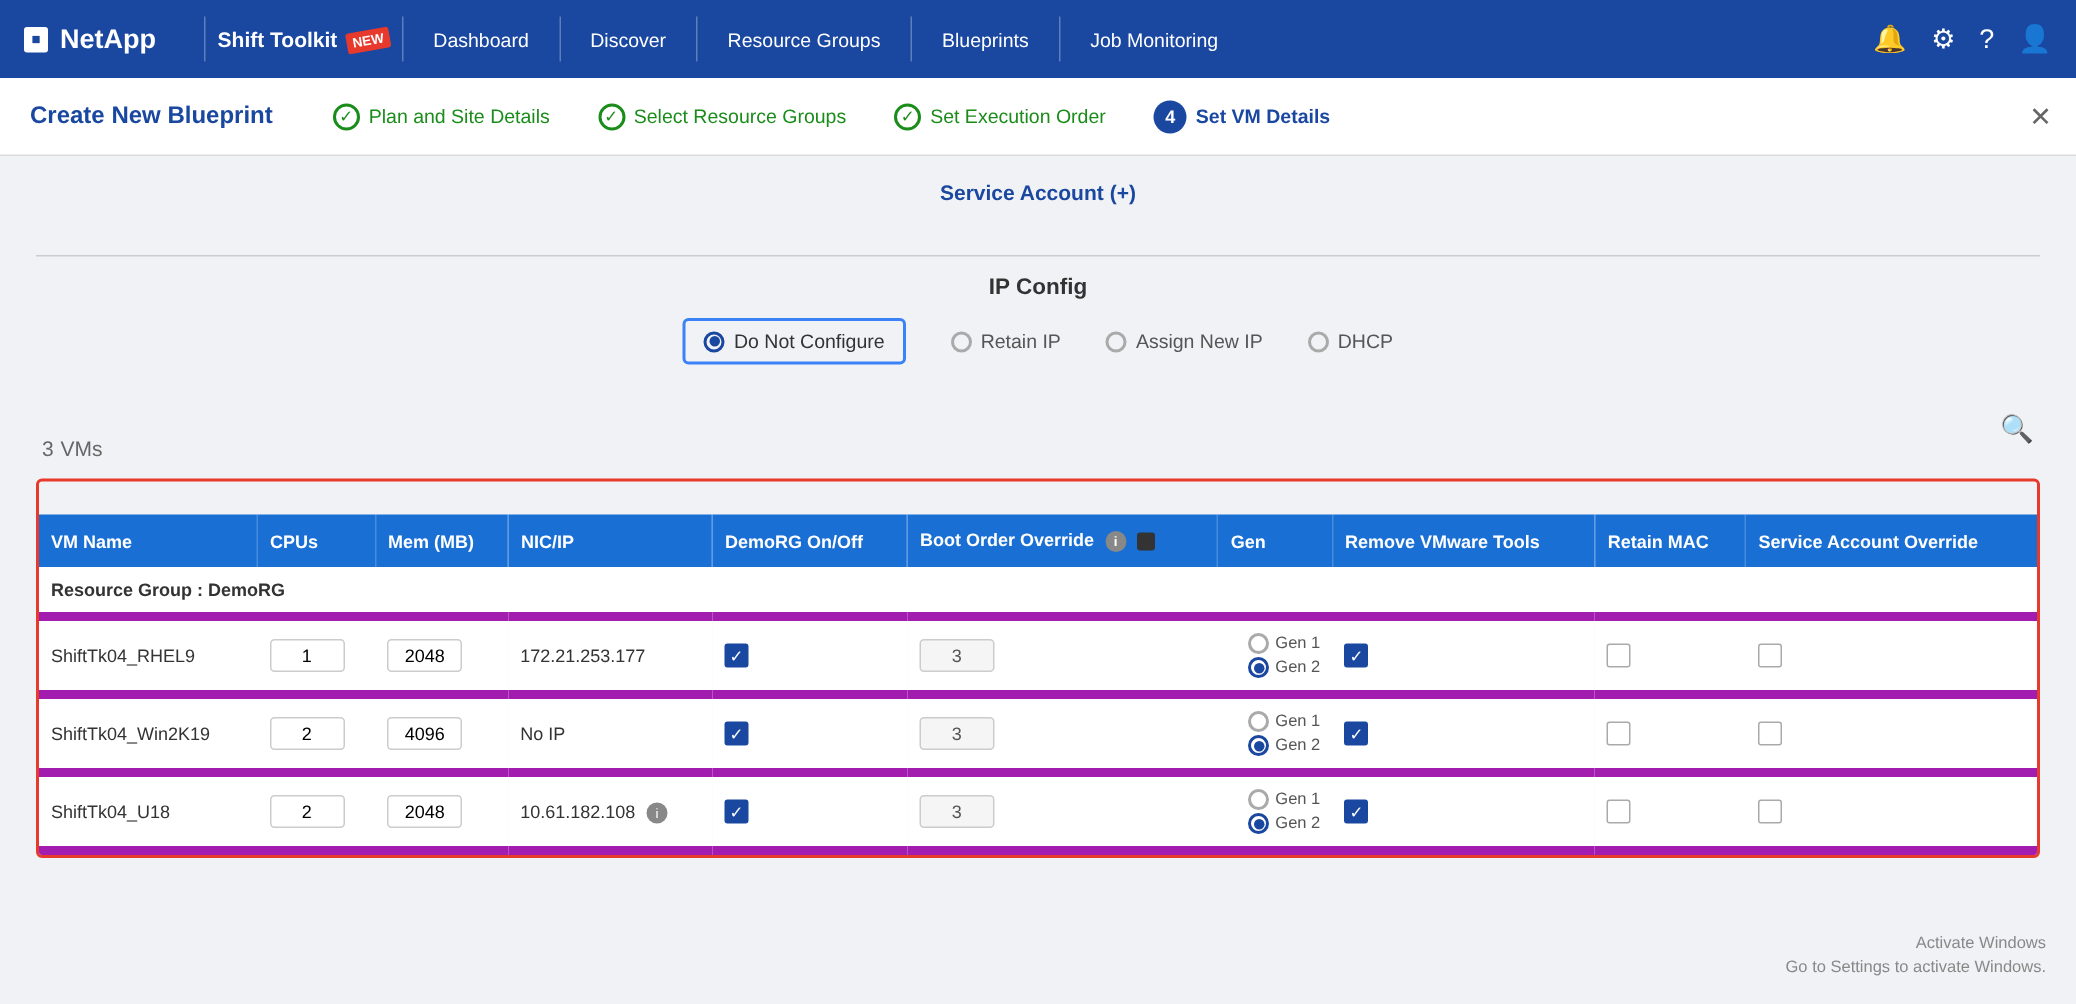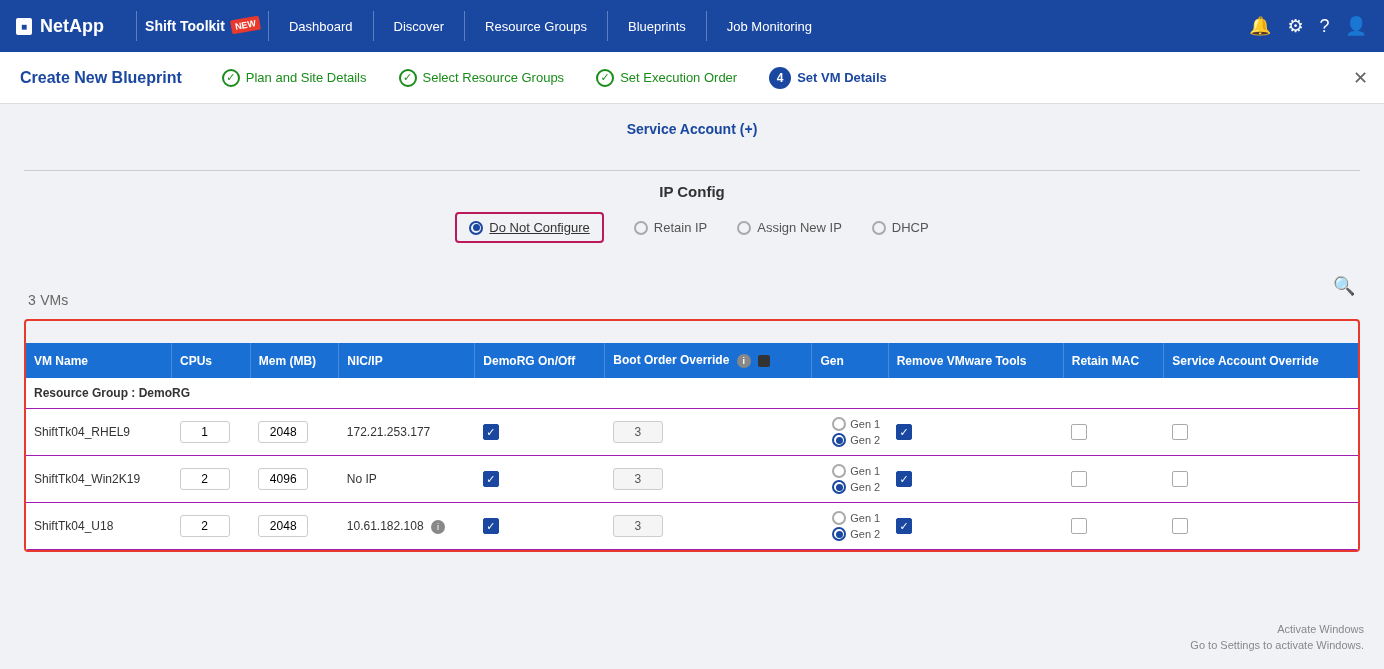--- a/index.html
+++ b/index.html
@@ -173,25 +173,24 @@
     }
     .ip-option {
       display: flex;
       align-items: center;
       gap: 6px;
       font-size: 13px;
       color: #555;
       cursor: pointer;
     }
     .ip-option.selected {
-      border: 2px solid #be185d;
+      border: 2px solid #3b82f6;
       padding: 6px 12px;
       border-radius: 4px;
       color: #333;
-      text-decoration: underline;
     }
     .radio-outer {
       width: 14px;
       height: 14px;
       border-radius: 50%;
       border: 2px solid #aaa;
       display: flex;
       align-items: center;
       justify-content: center;
     }
@@ -250,21 +249,21 @@
       font-weight: bold;
       font-size: 13px;
       color: #333;
       border-bottom: 1px solid #eee;
     }
     .vm-table tbody td {
       padding: 8px 8px;
       font-size: 12px;
       color: #333;
       vertical-align: middle;
-      border-bottom: 1px solid #a21caf;
+      border-bottom: 6px solid #a21caf;
     }
     .num-input {
       width: 50px;
       border: 1px solid #ccc;
       border-radius: 3px;
       padding: 3px 6px;
       font-size: 12px;
       text-align: center;
       background: white;
     }
@@ -325,21 +324,21 @@
   </style>
 </head>
 <body>
 
 <nav class="top-nav">
   <div class="nav-logo">
     <span class="nav-logo-icon">■</span>
     <span class="nav-logo-text">NetApp</span>
   </div>
   <div class="nav-divider"></div>
-  <span style="color:white;font-size:14px;font-weight:600;display:flex;align-items:flex-start;gap:4px;">
+  <span style="color:white;font-size:14px;font-weight:600;display:flex;align-items:flex-end;gap:4px;">
     <span>Shift Toolkit</span>
     <span class="nav-badge">NEW</span>
   </span>
   <div class="nav-divider"></div>
   <div class="nav-item">Dashboard</div>
   <div class="nav-divider"></div>
   <div class="nav-item">Discover</div>
   <div class="nav-divider"></div>
   <div class="nav-item">Resource Groups</div>
   <div class="nav-divider"></div>

